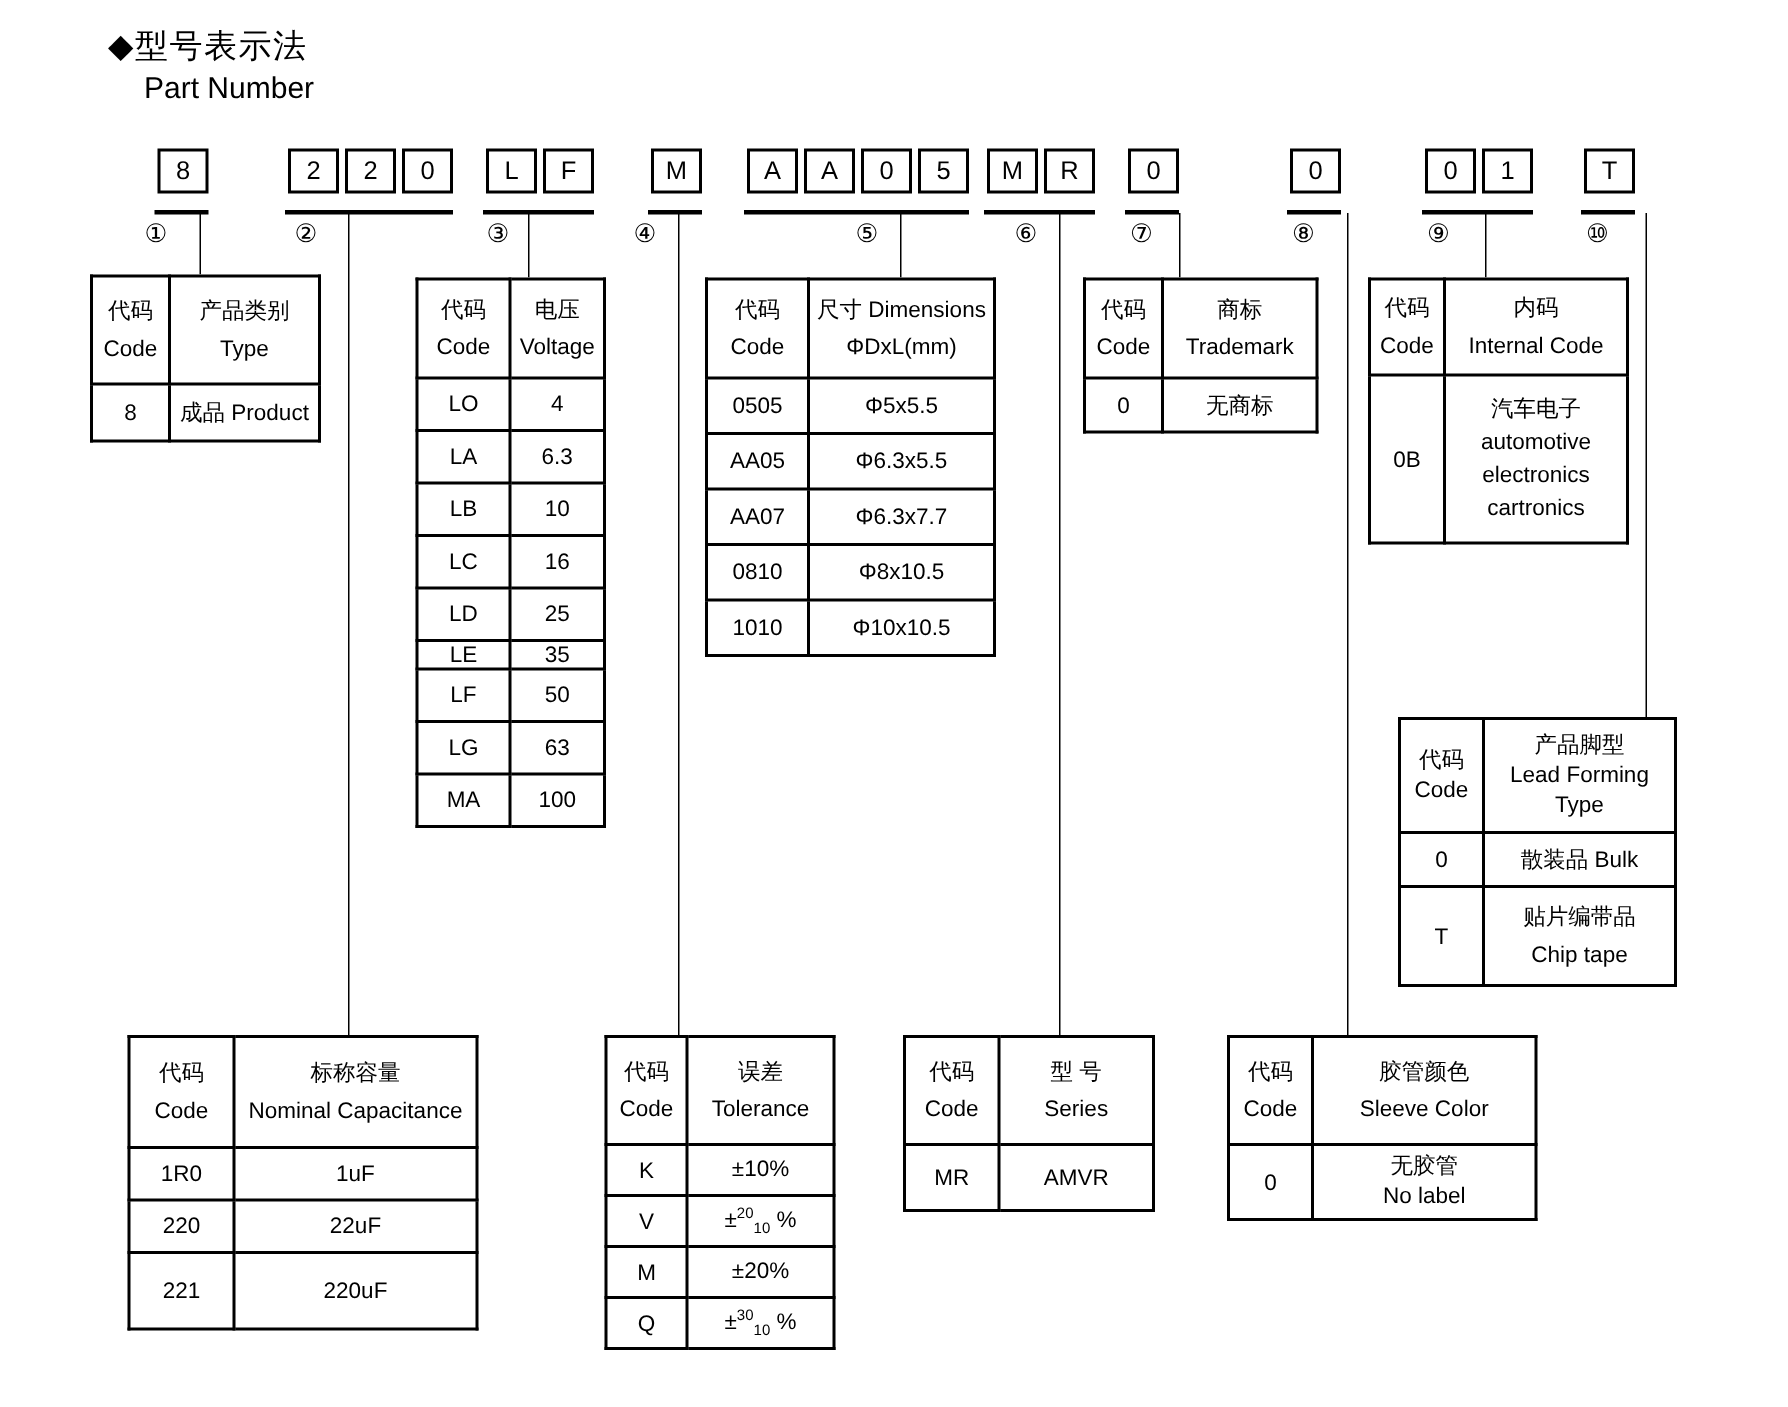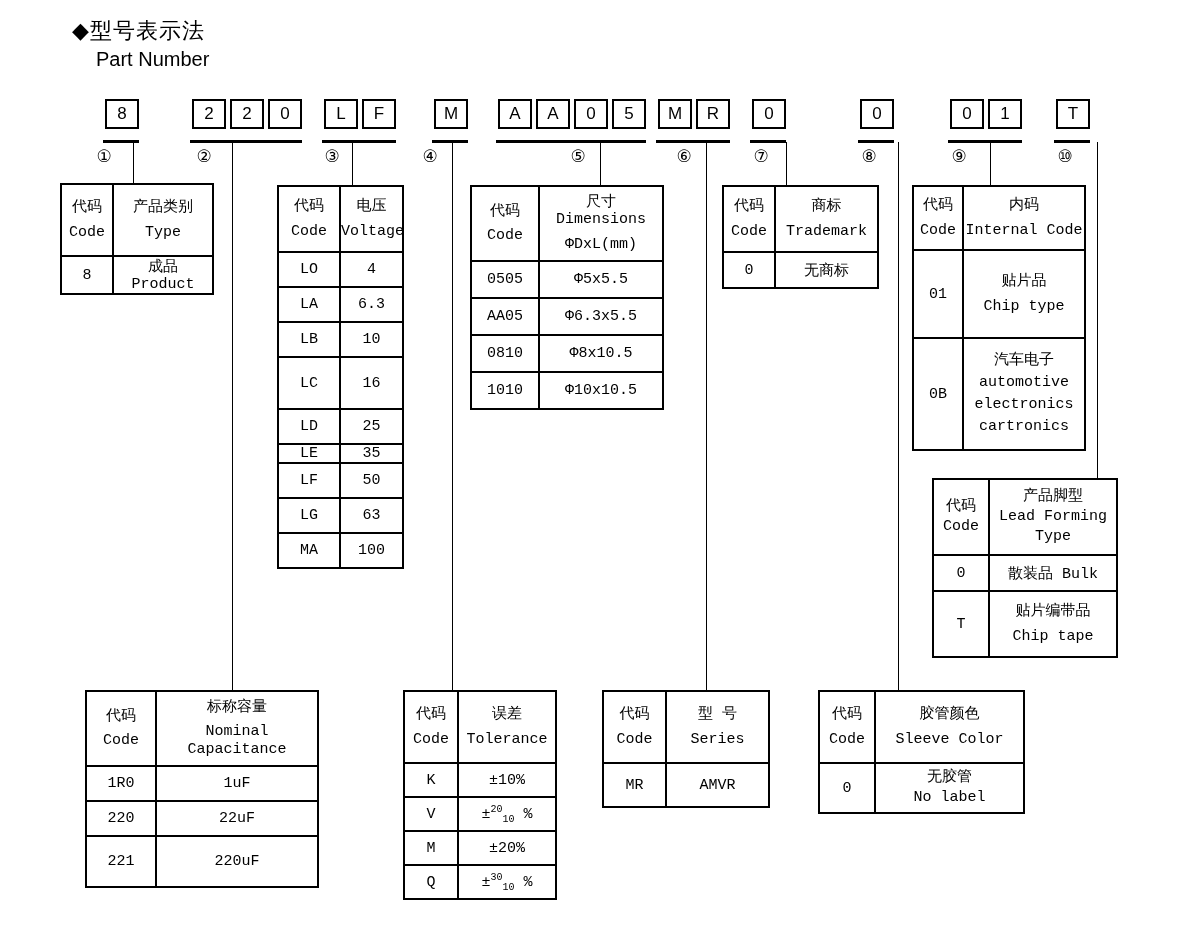--- a/index.html
+++ b/index.html
@@ -8,21 +8,21 @@
 
   .title-cn{position:absolute;left:72px;top:16px;font-size:22px;letter-spacing:1px;}
   .title-en{position:absolute;left:96px;top:48px;font-size:20px;}
 
   .pbox{position:absolute;top:99px;width:30px;height:26px;border:2px solid #000;
         display:flex;align-items:center;justify-content:center;font-size:17px;}
   .ul{position:absolute;top:140px;height:3px;background:#000;}
   .circ{position:absolute;top:146px;width:24px;text-align:center;font-size:17px;}
   .vl{position:absolute;width:1px;background:#000;}
 
-  table.dt{position:absolute;border-collapse:collapse;table-layout:fixed;background:#fff;font-family:Liberation Mono, monospace;}
+  table.dt{position:absolute;border-collapse:collapse;table-layout:fixed;background:#fff;}
   table.dt td{border:2px solid #000;text-align:center;vertical-align:middle;
               font-size:15px;padding:0;overflow:hidden;}
   .hc div{margin:7px 0;line-height:1.15;}
   .hc3 div{margin:2px 0;line-height:1.2;}
   .ml div{margin:8px 0;line-height:1.15;}
   .ml2 div{margin:4px 0;line-height:1.2;}
   sup{font-size:10px;} sub{font-size:10px;}
 </style>
 </head>
 <body>
@@ -128,21 +128,21 @@
           <td>4</td>
         </tr>
     <tr style="height:35px">
           <td>LA</td>
           <td>6.3</td>
         </tr>
     <tr style="height:35px">
           <td>LB</td>
           <td>10</td>
         </tr>
-    <tr style="height:52px">
+    <tr style="height:35px">
           <td>LC</td>
           <td>16</td>
         </tr>
     <tr style="height:35px">
           <td>LD</td>
           <td>25</td>
         </tr>
     <tr style="height:17px">
           <td>LE</td>
           <td>35</td>
@@ -180,20 +180,24 @@
     </tr>
     <tr style="height:37px">
           <td>0505</td>
           <td>Φ5x5.5</td>
         </tr>
     <tr style="height:37px">
           <td>AA05</td>
           <td>Φ6.3x5.5</td>
         </tr>
     <tr style="height:37px">
+          <td>AA07</td>
+          <td>Φ6.3x7.7</td>
+        </tr>
+    <tr style="height:37px">
           <td>0810</td>
           <td>Φ8x10.5</td>
         </tr>
     <tr style="height:37px">
           <td>1010</td>
           <td>Φ10x10.5</td>
         </tr>
   </tbody>
     </table>
 
@@ -228,27 +232,20 @@
     <tbody>
         <tr style="height:64px">
       <td class="hc">
             <div>代码</div>
             <div>Code</div>
           </td>
       <td class="hc">
             <div>内码</div>
             <div>Internal Code</div>
           </td>
-    </tr>
-    <tr style="height:88px">
-      <td>01</td>
-      <td class="ml">
-        <div>贴片品</div>
-        <div>Chip type</div>
-      </td>
     </tr>
     <tr style="height:112px">
       <td>0B</td>
       <td class="ml2">
         <div>汽车电子</div>
         <div>automotive</div>
         <div>electronics</div>
         <div>cartronics</div>
       </td>
     </tr>

